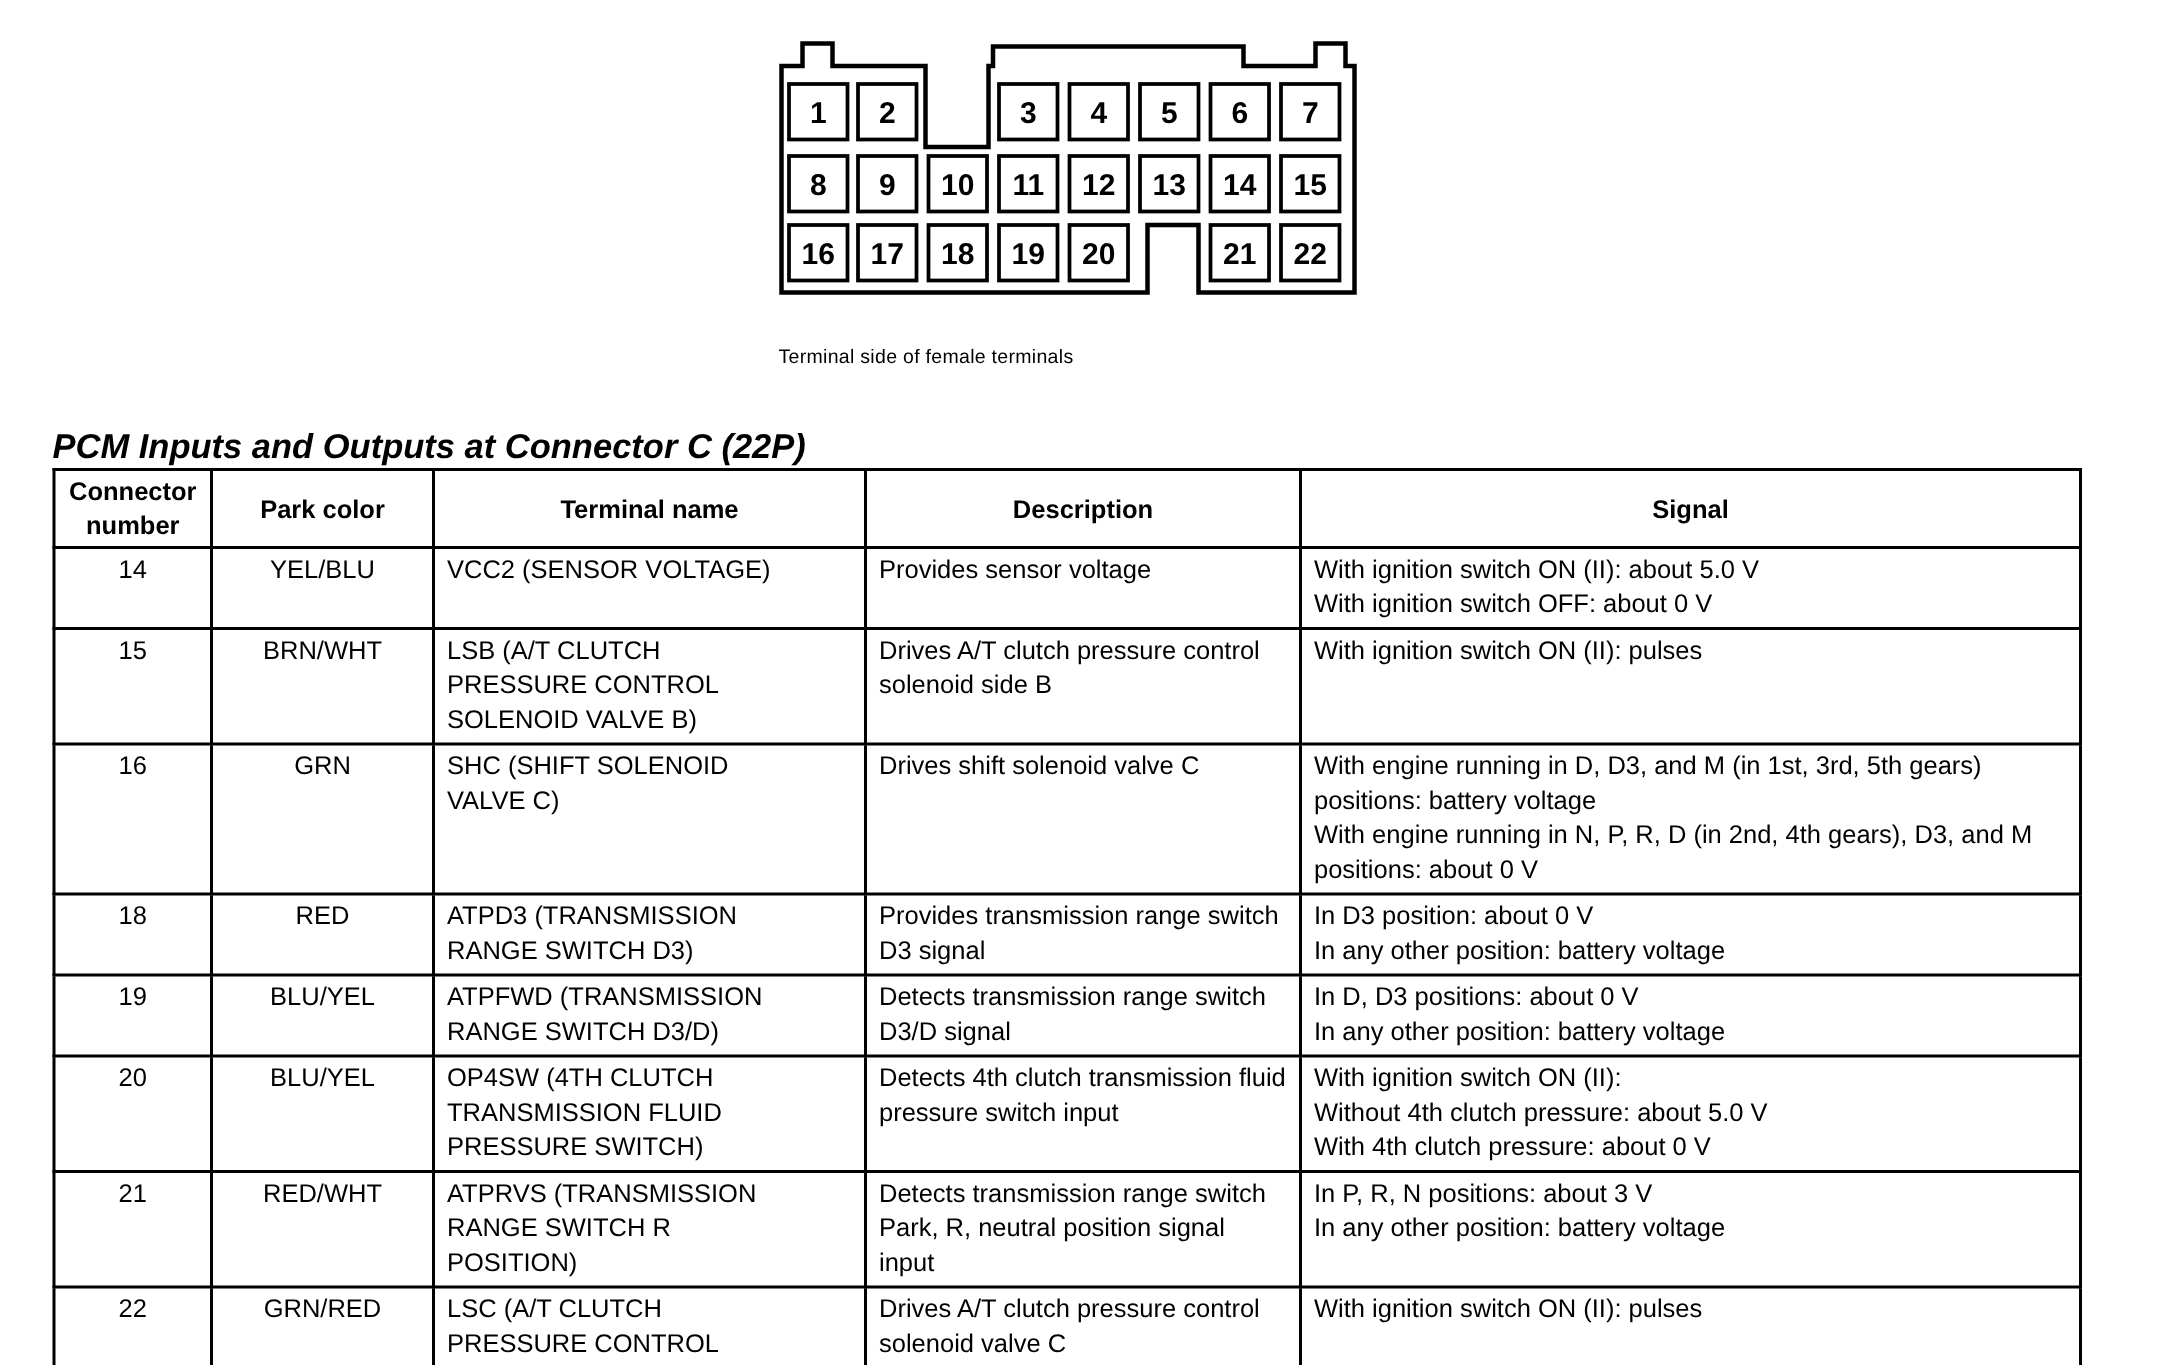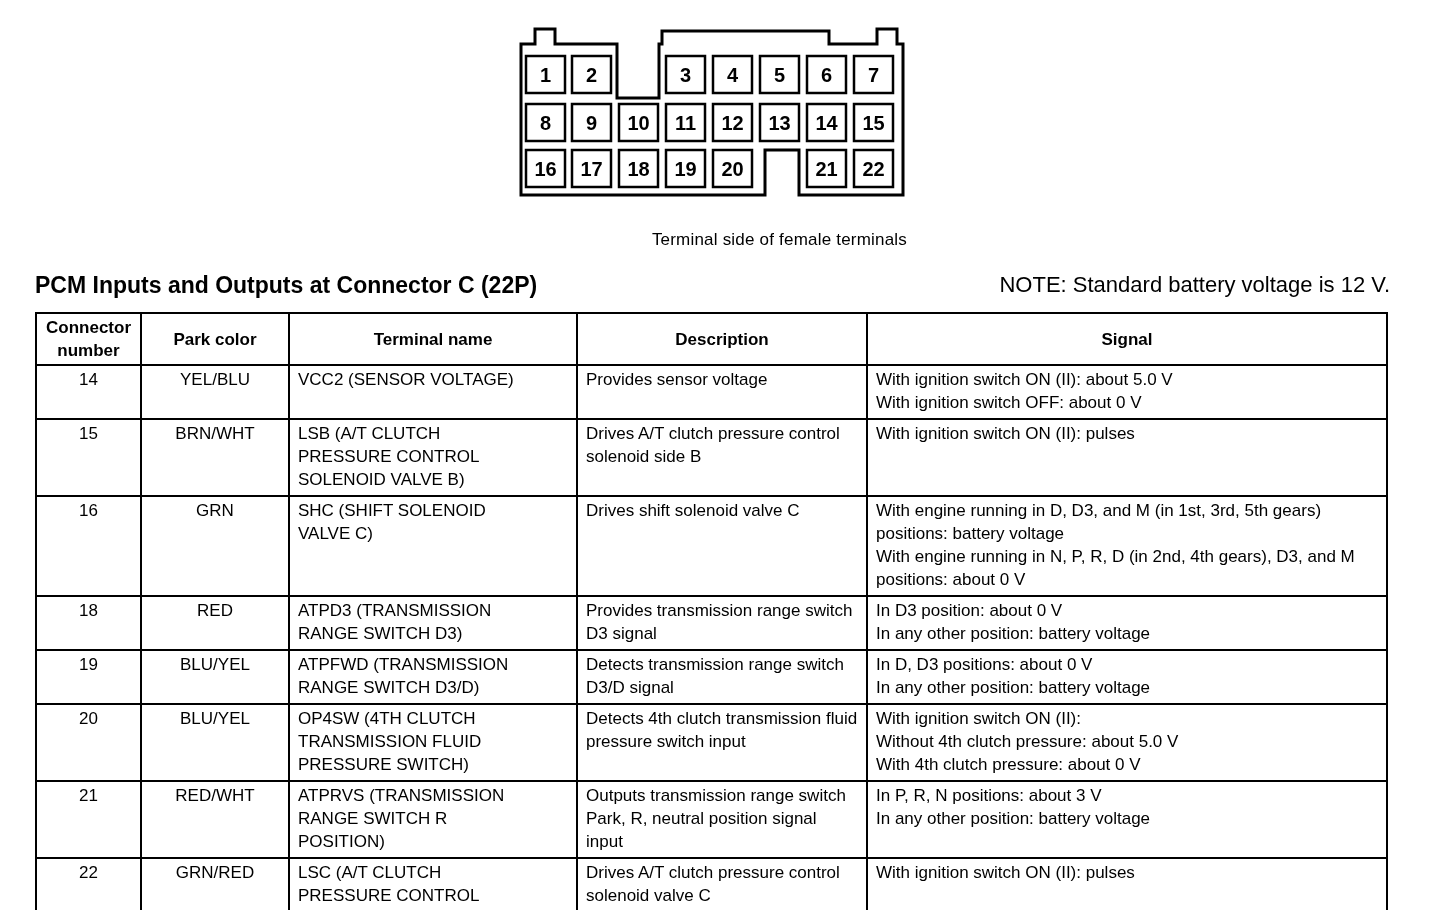--- a/index.html
+++ b/index.html
@@ -5,26 +5,26 @@
   html,body{margin:0;padding:0;}
   body{
     width:1440px;height:910px;position:relative;background:#ffffff;color:#000;
     font-family:"Liberation Sans", sans-serif;overflow:hidden;
   }
   .connector-wrap{position:absolute;left:519px;top:26px;width:388px;height:172px;}
   .connector-outline{fill:#fff;stroke:#000;stroke-width:3;stroke-linejoin:miter;}
   .term-cell{fill:#fff;stroke:#000;stroke-width:2.5;}
   .term-num{font:bold 20px "Liberation Sans", sans-serif;text-anchor:middle;fill:#000;}
   .caption{
-    position:absolute;left:519px;top:230px;width:388px;text-align:right;
-    font-size:17px;letter-spacing:0.2px;
+    position:absolute;left:519px;top:230px;width:388px;text-align:left;
+    font-size:13px;letter-spacing:0.2px;
   }
   .title-row{
-    position:absolute;left:35px;top:272px;width:1355px;
-    display:flex;justify-content:space-between;align-items:flex-start;
+    position:absolute;left:35px;top:284px;width:1355px;
+    display:flex;justify-content:space-between;align-items:flex-end;font-style:italic;
   }
   .page-title{font-size:23px;font-weight:bold;}
   .page-note{font-size:22px;font-weight:normal;}
   table.pinout{
     position:absolute;left:35px;top:312px;width:1351px;
     border-collapse:collapse;table-layout:fixed;background:#fff;
   }
   table.pinout th, table.pinout td{
     border:2px solid #000;
     font-size:17px;line-height:23px;
@@ -91,21 +91,20 @@
         <rect x="335" y="124" width="39" height="37" class="term-cell"></rect>
         <text x="354.5" y="150" class="term-num">22</text>
       </g>
   </svg>
 </div>
 
 <div class="caption">Terminal side of female terminals</div>
 
 <div class="title-row">
   <div class="page-title">PCM Inputs and Outputs at Connector C (22P)</div>
-  <div class="page-note">NOTE: Standard battery voltage is 12 V.</div>
 </div>
 
 <table class="pinout">
   <colgroup>
     <col style="width:105px">
       <col style="width:148px">
       <col style="width:288px">
       <col style="width:290px">
       <col style="width:520px">
   </colgroup>
@@ -174,21 +173,21 @@
         <td class="col-signal">With ignition switch ON (II):
 Without 4th clutch pressure: about 5.0 V
 With 4th clutch pressure: about 0 V</td>
       </tr>
       <tr>
         <td class="col-terminal">21</td>
         <td class="col-wire">RED/WHT</td>
         <td class="col-name">ATPRVS (TRANSMISSION
 RANGE SWITCH R
 POSITION)</td>
-        <td class="col-description">Outputs transmission range switch Park, R, neutral position signal input</td>
+        <td class="col-description">Detects transmission range switch Park, R, neutral position signal input</td>
         <td class="col-signal">In P, R, N positions: about 3 V
 In any other position: battery voltage</td>
       </tr>
       <tr>
         <td class="col-terminal">22</td>
         <td class="col-wire">GRN/RED</td>
         <td class="col-name">LSC (A/T CLUTCH
 PRESSURE CONTROL
 SOLENOID VALVE C)</td>
         <td class="col-description">Drives A/T clutch pressure control solenoid valve C</td>

